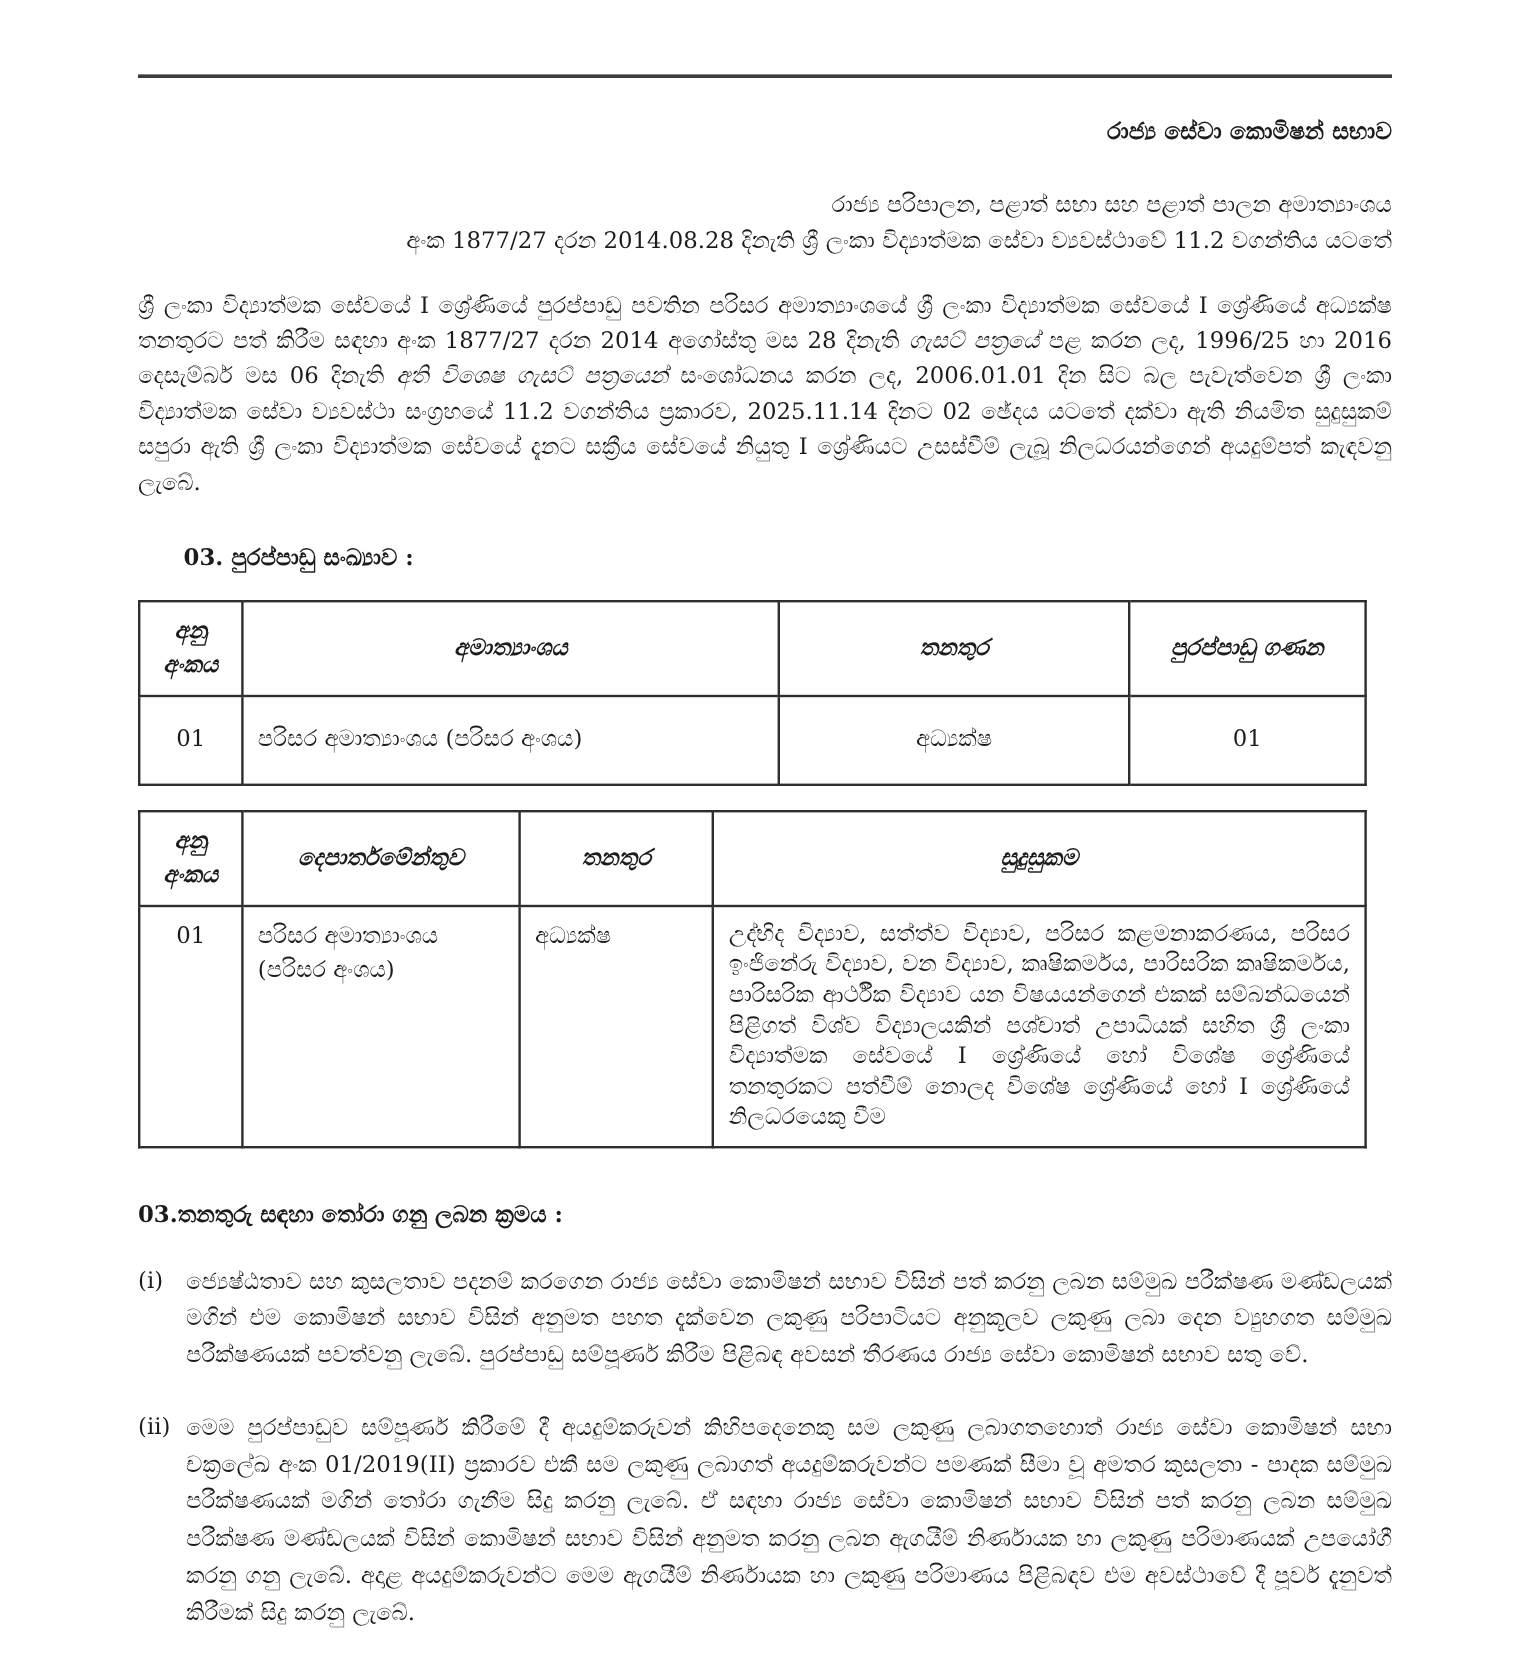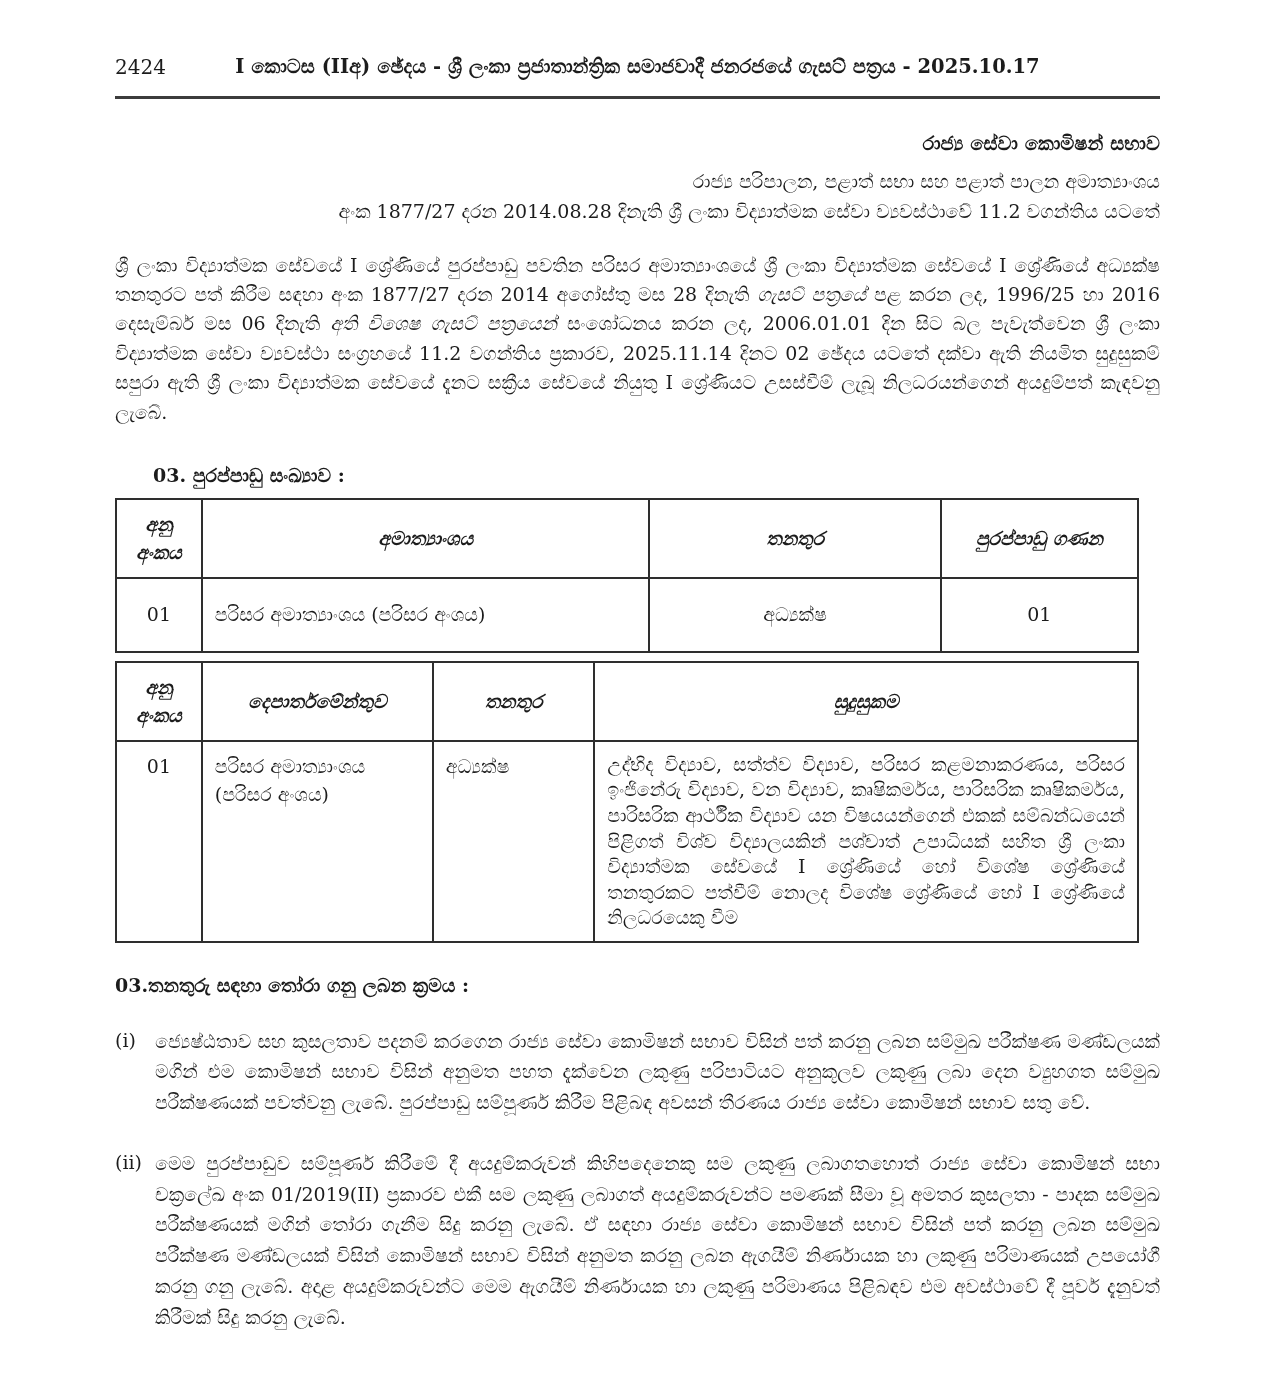--- a/index.html
+++ b/index.html
@@ -15,30 +15,30 @@
     font-size: 19px;
     line-height: 1.5;
     overflow: hidden;
   }
   .hdr { position: relative; height: 34px; }
   .hdr .pgnum { position: absolute; left: 0; top: 0; font-size: 20px; }
   .hdr .htitle { display: block; text-align: center; font-weight: bold; font-size: 19.5px; }
   .rule { border-bottom: 3px solid #3c3c3c; margin-top: 10px; }
   .center { text-align: right; }
   .doc-title { font-weight: bold; margin-top: 30px; font-size: 19.5px; }
-  .doc-subtitle { margin-top: 9px; }
+  .doc-subtitle { margin-top: 33px; }
   .notice-head { line-height: 1.62; }
   .intro { margin-top: 24px; text-align: justify; line-height: 1.55; }
   .it { font-style: italic; }
   .sec-heading { font-weight: bold; margin-top: 34px; padding-left: 38px; }
   .sec-heading.noindent { padding-left: 0; }
   table.gz {
     border-collapse: collapse;
     width: 1024px;
-    margin-top: 8px;
+    margin-top: 20px;
     table-layout: fixed;
     padding-left: 48px;
   }
   table.gz th, table.gz td {
     border: 2px solid #2e2e2e;
     padding: 10px 12px;
     font-size: 19px;
   }
   table.gz th {
     font-weight: bold;
@@ -54,24 +54,20 @@
   .items { margin-top: 16px; }
   .item { display: flex; margin-top: 26px; }
   .item .ilabel { width: 40px; flex: 0 0 40px; }
   .item .itext { flex: 1; text-align: justify; line-height: 1.62; }
 </style>
 </head>
 <body>
 
 <div class="page">
 
-  <div class="hdr">
-    <span class="pgnum">2424</span>
-    <span class="htitle">I කොටස (IIඅ) ඡේදය - ශ්‍රී ලංකා ප්‍රජාතාන්ත්‍රික සමාජවාදී ජනරජයේ ගැසට් පත්‍රය - 2025.10.17</span>
-  </div>
   <div class="rule"></div>
 
   <div class="center doc-title">රාජ්‍ය සේවා කොමිෂන් සභාව</div>
   <div class="center doc-subtitle">රාජ්‍ය පරිපාලන, පළාත් සභා සහ පළාත් පාලන අමාත්‍යාංශය</div>
 
   <div class="center notice-head">
     <div>අංක 1877/27 දරන 2014.08.28 දිනැති ශ්‍රී ලංකා විද්‍යාත්මක සේවා ව්‍යවස්ථාවේ 11.2 වගන්තිය යටතේ</div>
   </div>
 
   <p class="intro"><span>ශ්‍රී ලංකා විද්‍යාත්මක සේවයේ I ශ්‍රේණියේ පුරප්පාඩු පවතින පරිසර අමාත්‍යාංශයේ ශ්‍රී ලංකා විද්‍යාත්මක සේවයේ I ශ්‍රේණියේ අධ්‍යක්ෂ තනතුරට පත් කිරීම සඳහා අංක 1877/27 දරන 2014 අගෝස්තු මස 28 දිනැති </span><span class="it">ගැසට් පත්‍රයේ</span><span> පළ කරන ලද, 1996/25 හා 2016 දෙසැම්බර් මස 06 දිනැති </span><span class="it">අති විශෙෂ ගැසට් පත්‍රයෙන්</span><span> සංශෝධනය කරන ලද, 2006.01.01 දින සිට බල පැවැත්වෙන ශ්‍රී ලංකා විද්‍යාත්මක සේවා ව්‍යවස්ථා සංග්‍රහයේ 11.2 වගන්තිය ප්‍රකාරව, 2025.11.14 දිනට 02 ඡේදය යටතේ දක්වා ඇති නියමිත සුදුසුකම් සපුරා ඇති ශ්‍රී ලංකා විද්‍යාත්මක සේවයේ දැනට සක්‍රීය සේවයේ නියුතු I ශ්‍රේණියට උසස්වීම් ලැබූ නිලධරයන්ගෙන් අයදුම්පත් කැඳවනු ලැබේ.</span></p>
@@ -122,21 +118,21 @@
     <tbody>
       <tr>
         <td class="top">01</td>
         <td class="left top">පරිසර අමාත්‍යාංශය (පරිසර අංශය)</td>
         <td class="left top">අධ්‍යක්ෂ</td>
         <td class="just top">උද්භිද විද්‍යාව, සත්ත්ව විද්‍යාව, පරිසර කළමනාකරණය, පරිසර ඉංජිනේරු විද්‍යාව, වන විද්‍යාව, කෘෂිකර්මය, පාරිසරික කෘෂිකර්මය, පාරිසරික ආර්ථීක විද්‍යාව යන විෂයයන්ගෙන් එකක් සම්බන්ධයෙන් පිළිගත් විශ්ව විද්‍යාලයකින් පශ්චාත් උපාධියක් සහිත ශ්‍රී ලංකා විද්‍යාත්මක සේවයේ I ශ්‍රේණියේ හෝ විශේෂ ශ්‍රේණියේ තනතුරකට පත්වීම් නොලද විශේෂ ශ්‍රේණියේ හෝ I ශ්‍රේණියේ නිලධරයෙකු වීම</td>
       </tr>
     </tbody>
   </table>
 
-  <div class="sec-heading noindent" style="margin-top:28px">03.තනතුරු සඳහා තෝරා ගනු ලබන ක්‍රමය :</div>
+  <div class="sec-heading noindent" style="margin-top:41px">03.තනතුරු සඳහා තෝරා ගනු ලබන ක්‍රමය :</div>
 
   <div class="items">
     <div class="item">
       <span class="ilabel">(i)</span>
       <span class="itext">ජ්‍යෙෂ්ඨතාව සහ කුසලතාව පදනම් කරගෙන රාජ්‍ය සේවා කොමිෂන් සභාව විසින් පත් කරනු ලබන සම්මුඛ පරීක්ෂණ මණ්ඩලයක් මගින් එම කොමිෂන් සභාව විසින් අනුමත පහත දැක්වෙන ලකුණු පරිපාටියට අනුකූලව ලකුණු ලබා දෙන ව්‍යුහගත සම්මුඛ පරීක්ෂණයක් පවත්වනු ලැබේ. පුරප්පාඩු සම්පූර්ණ කිරීම පිළිබඳ අවසන් තීරණය රාජ්‍ය සේවා කොමිෂන් සභාව සතු වේ.</span>
     </div>
     <div class="item" style="margin-top:30px">
       <span class="ilabel">(ii)</span>
       <span class="itext">මෙම පුරප්පාඩුව සම්පූර්ණ කිරීමේ දී අයදුම්කරුවන් කිහිපදෙනෙකු සම ලකුණු ලබාගතහොත් රාජ්‍ය සේවා කොමිෂන් සභා චක්‍රලේඛ අංක 01/2019(II) ප්‍රකාරව එකී සම ලකුණු ලබාගත් අයදුම්කරුවන්ට පමණක් සීමා වූ අමතර කුසලතා - පාදක සම්මුඛ පරීක්ෂණයක් මගින් තෝරා ගැනීම සිදු කරනු ලැබේ. ඒ සඳහා රාජ්‍ය සේවා කොමිෂන් සභාව විසින් පත් කරනු ලබන සම්මුඛ පරීක්ෂණ මණ්ඩලයක් විසින් කොමිෂන් සභාව විසින් අනුමත කරනු ලබන ඇගයීම් නිර්ණායක හා ලකුණු පරිමාණයක් උපයෝගී කරනු ගනු ලැබේ. අදාළ අයදුම්කරුවන්ට මෙම ඇගයීම් නිර්ණායක හා ලකුණු පරිමාණය පිළිබඳව එම අවස්ථාවේ දී පූර්ව දැනුවත් කිරීමක් සිදු කරනු ලැබේ.</span>
     </div>

